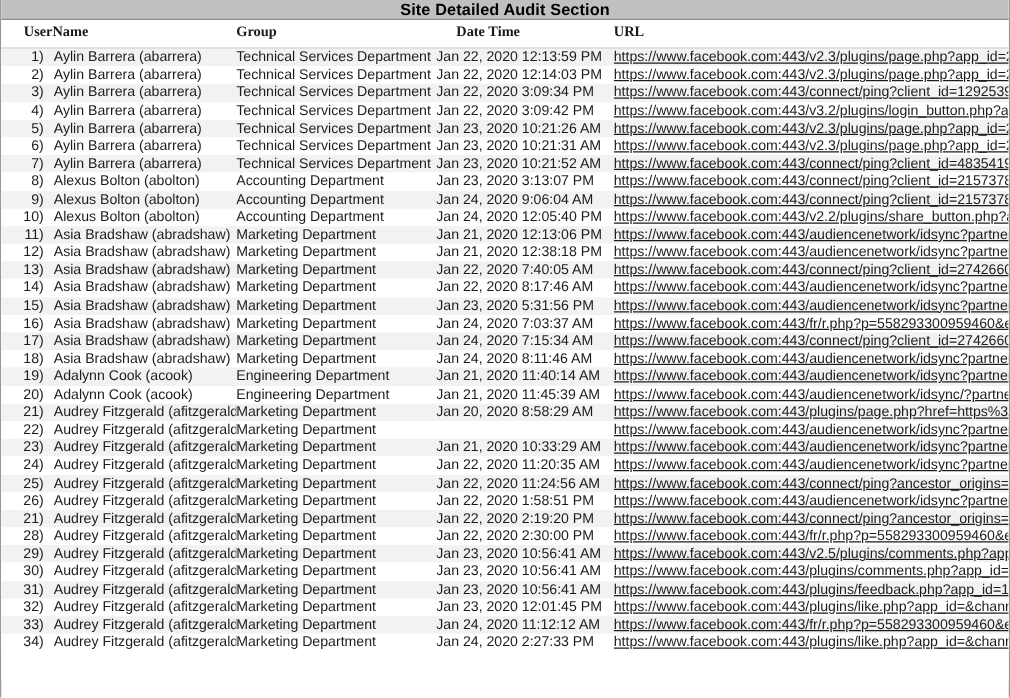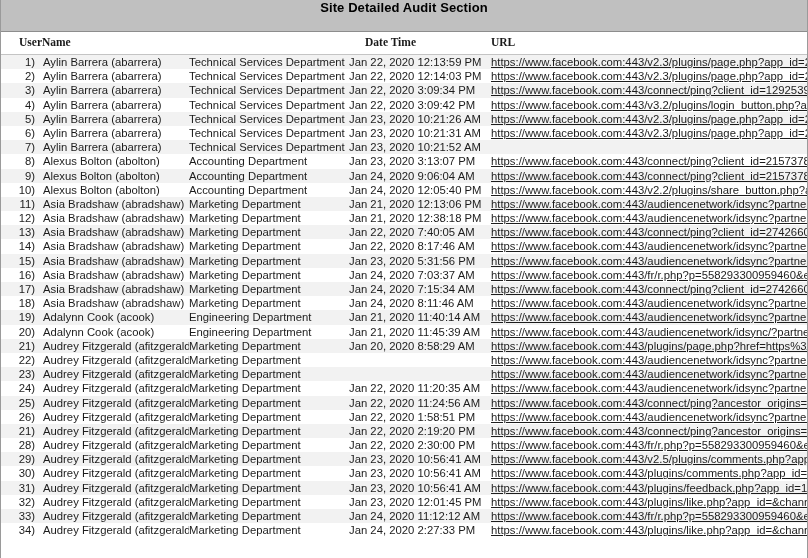--- a/index.html
+++ b/index.html
@@ -22,21 +22,21 @@
     box-sizing: border-box;
     border-left: 1px solid #9a9a9a;
     border-right: 1px solid #9a9a9a;
     background: #ffffff;
     position: relative;
     overflow: hidden;
   }
 
   
   #title-band {
-    height: 32px;
+    height: 16px;
     background: #c0c0c0;
     border-bottom: 1px solid #8d8d8d;
     display: flex;
     align-items: flex-start;
     justify-content: center;
     box-sizing: border-box;
   }
   #title-band .title-text {
     font-size: 13px;
     font-weight: bold;
@@ -101,20 +101,21 @@
 <body>
 
 <div id="report">
 
   <div id="title-band">
     <span class="title-text">Site Detailed Audit Section</span>
   </div>
 
   <div id="col-header">
     <span class="ch c-user" style="left:18px">UserName</span>
+    <span class="ch c-grp" style="left:188px">Group</span>
     <span class="ch c-date" style="left:364px">Date Time</span>
     <span class="ch c-url" style="left:490px; text-decoration:none">URL</span>
   </div>
 
   <div id="rows">
       <div class="row alt">
         <span class="cell c-idx">1)</span>
         <span class="cell c-user">Aylin Barrera (abarrera)</span>
         <span class="cell c-grp">Technical Services Department</span>
         <span class="cell c-date">Jan 22, 2020 12:13:59 PM</span>
@@ -153,20 +154,21 @@
         <span class="cell c-user">Aylin Barrera (abarrera)</span>
         <span class="cell c-grp">Technical Services Department</span>
         <span class="cell c-date">Jan 23, 2020 10:21:31 AM</span>
         <span class="cell c-url">https://www.facebook.com:443/v2.3/plugins/page.php?app_id=2</span>
       </div>
       <div class="row alt">
         <span class="cell c-idx">7)</span>
         <span class="cell c-user">Aylin Barrera (abarrera)</span>
         <span class="cell c-grp">Technical Services Department</span>
         <span class="cell c-date">Jan 23, 2020 10:21:52 AM</span>
+        <span class="cell c-url">https://www.facebook.com:443/connect/ping?client_id=4835419</span>
       </div>
       <div class="row">
         <span class="cell c-idx">8)</span>
         <span class="cell c-user">Alexus Bolton (abolton)</span>
         <span class="cell c-grp">Accounting Department</span>
         <span class="cell c-date">Jan 23, 2020 3:13:07 PM</span>
         <span class="cell c-url">https://www.facebook.com:443/connect/ping?client_id=2157378</span>
       </div>
       <div class="row alt">
         <span class="cell c-idx">9)</span>
@@ -262,20 +264,21 @@
       <div class="row">
         <span class="cell c-idx">22)</span>
         <span class="cell c-user">Audrey Fitzgerald (afitzgerald)</span>
         <span class="cell c-grp">Marketing Department</span>
         <span class="cell c-url">https://www.facebook.com:443/audiencenetwork/idsync?partner</span>
       </div>
       <div class="row alt">
         <span class="cell c-idx">23)</span>
         <span class="cell c-user">Audrey Fitzgerald (afitzgerald)</span>
         <span class="cell c-grp">Marketing Department</span>
+        <span class="cell c-date">Jan 21, 2020 10:33:29 AM</span>
         <span class="cell c-url">https://www.facebook.com:443/audiencenetwork/idsync?partner</span>
       </div>
       <div class="row">
         <span class="cell c-idx">24)</span>
         <span class="cell c-user">Audrey Fitzgerald (afitzgerald)</span>
         <span class="cell c-grp">Marketing Department</span>
         <span class="cell c-date">Jan 22, 2020 11:20:35 AM</span>
         <span class="cell c-url">https://www.facebook.com:443/audiencenetwork/idsync?partner</span>
       </div>
       <div class="row alt">

